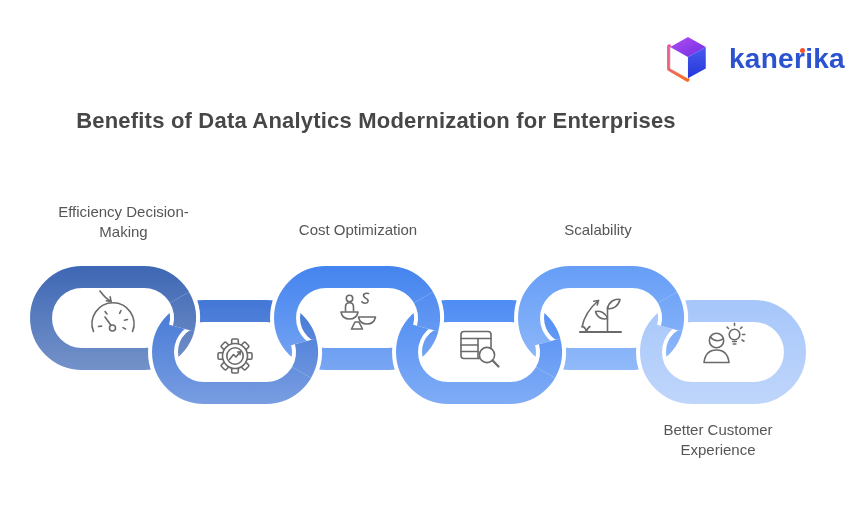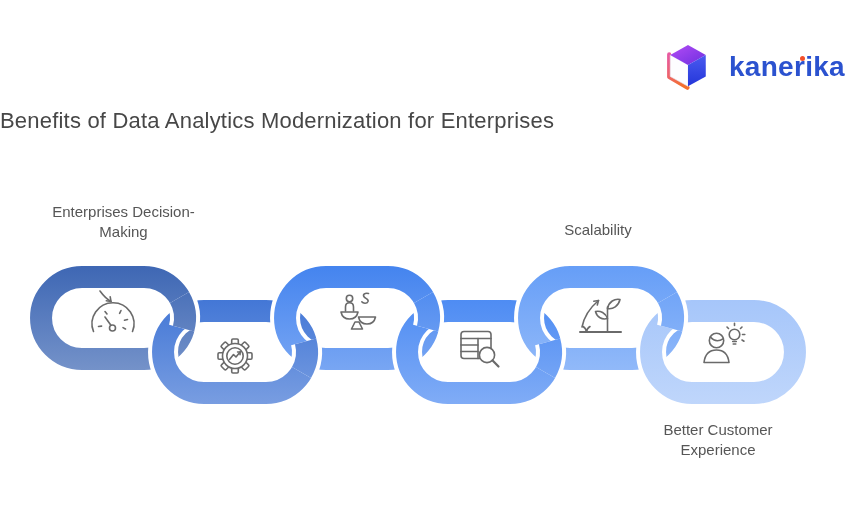--- a/index.html
+++ b/index.html
@@ -1,26 +1,26 @@
 <!DOCTYPE html>
 <html><head>
 <meta charset="utf-8">
 <style>
   html,body{margin:0;padding:0;background:#fff;}
   .canvas{position:relative;width:864px;height:505px;background:#ffffff;overflow:hidden;
           font-family:"Liberation Sans", sans-serif;}
 
   
-  .logo{position:absolute;top:36px;right:19px;display:flex;align-items:center;gap:20px;margin-top:8px;}
+  .logo{position:absolute;top:36px;right:19px;display:flex;align-items:center;gap:20px;}
   .brand{position:relative;font-size:28px;font-weight:bold;color:#2b52cf;letter-spacing:.3px;line-height:1;}
   .brand .idot{position:absolute;width:5.5px;height:5.5px;border-radius:50%;background:#f4502a;left:71px;top:2.5px;}
 
   
-  .title{position:absolute;top:108px;left:0;width:752px;text-align:left;
-         font-size:22px;font-weight:normal;color:#474747;letter-spacing:.2px;}
+  .title{position:absolute;top:108px;left:0;width:752px;text-align:center;
+         font-size:22px;font-weight:bold;color:#474747;letter-spacing:.2px;}
 
   
   .label{position:absolute;font-size:15px;color:#565656;text-align:center;line-height:1.35;}
 
   svg.chain{position:absolute;left:0;top:0;}
 
   .ic{stroke:#6a6a6a;stroke-width:1.6;fill:none;stroke-linecap:round;stroke-linejoin:round;}
   .icf{stroke:#6a6a6a;stroke-width:1.6;fill:#ffffff;stroke-linecap:round;stroke-linejoin:round;}
 </style>
 </head>
@@ -50,21 +50,22 @@
       <path d="M37,10.5 L37,31 L20,40.5 L20,20 Z" fill="url(#cubeRight)"></path>
     </svg>
     <div class="brand">
       <span>kanerika</span>
       <span class="idot"></span>
     </div>
   </div>
 
   <div class="title">Benefits of Data Analytics Modernization for Enterprises</div>
 
-  <div class="label" style="left:36px;  top:202px; width:175px;">Enterprises Decision-Making</div>
+  <div class="label" style="left:36px;  top:202px; width:175px;">Efficiency Decision-Making</div>
+  <div class="label" style="left:258px; top:220px; width:200px;">Cost Optimization</div>
   <div class="label" style="left:498px; top:220px; width:200px;">Scalability</div>
   <div class="label" style="left:633px; top:420px; width:170px;">Better Customer Experience</div>
 
   <svg class="chain" id="chain-svg" width="864" height="505" viewBox="0 0 864 505">
     <defs id="chain-defs">
         <linearGradient id="lg0" gradientUnits="userSpaceOnUse" x1="0" y1="266" x2="0" y2="370">
           <stop offset="0" stop-color="#3e67b4"></stop>
           <stop offset="1" stop-color="rgb(116,146,201)"></stop>
         </linearGradient>
         <linearGradient id="lg1" gradientUnits="userSpaceOnUse" x1="0" y1="300" x2="0" y2="404">

